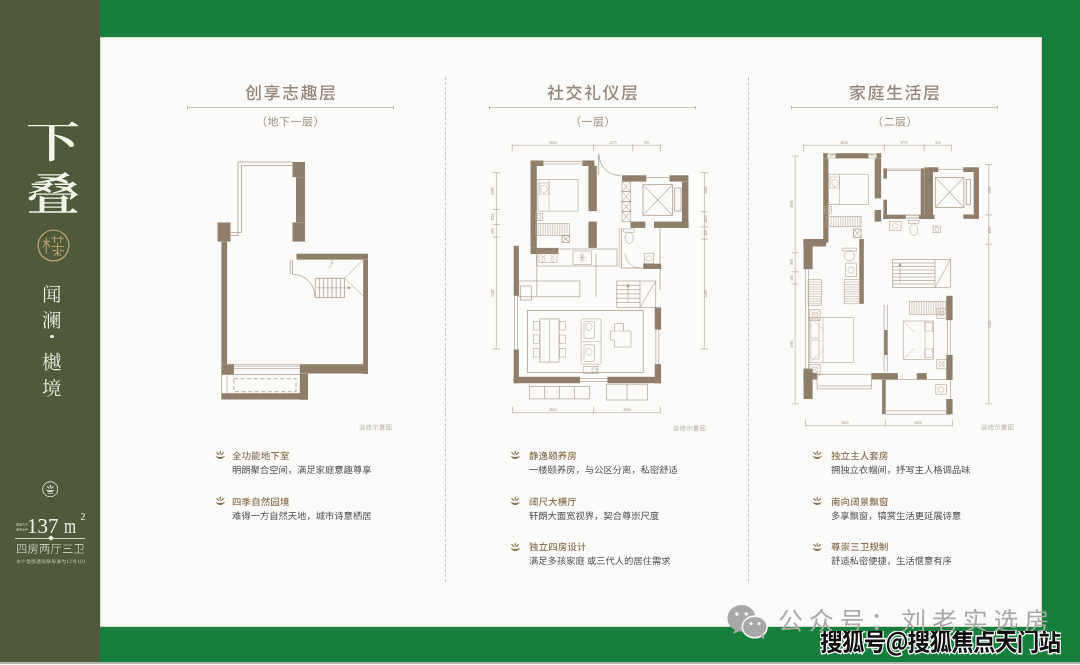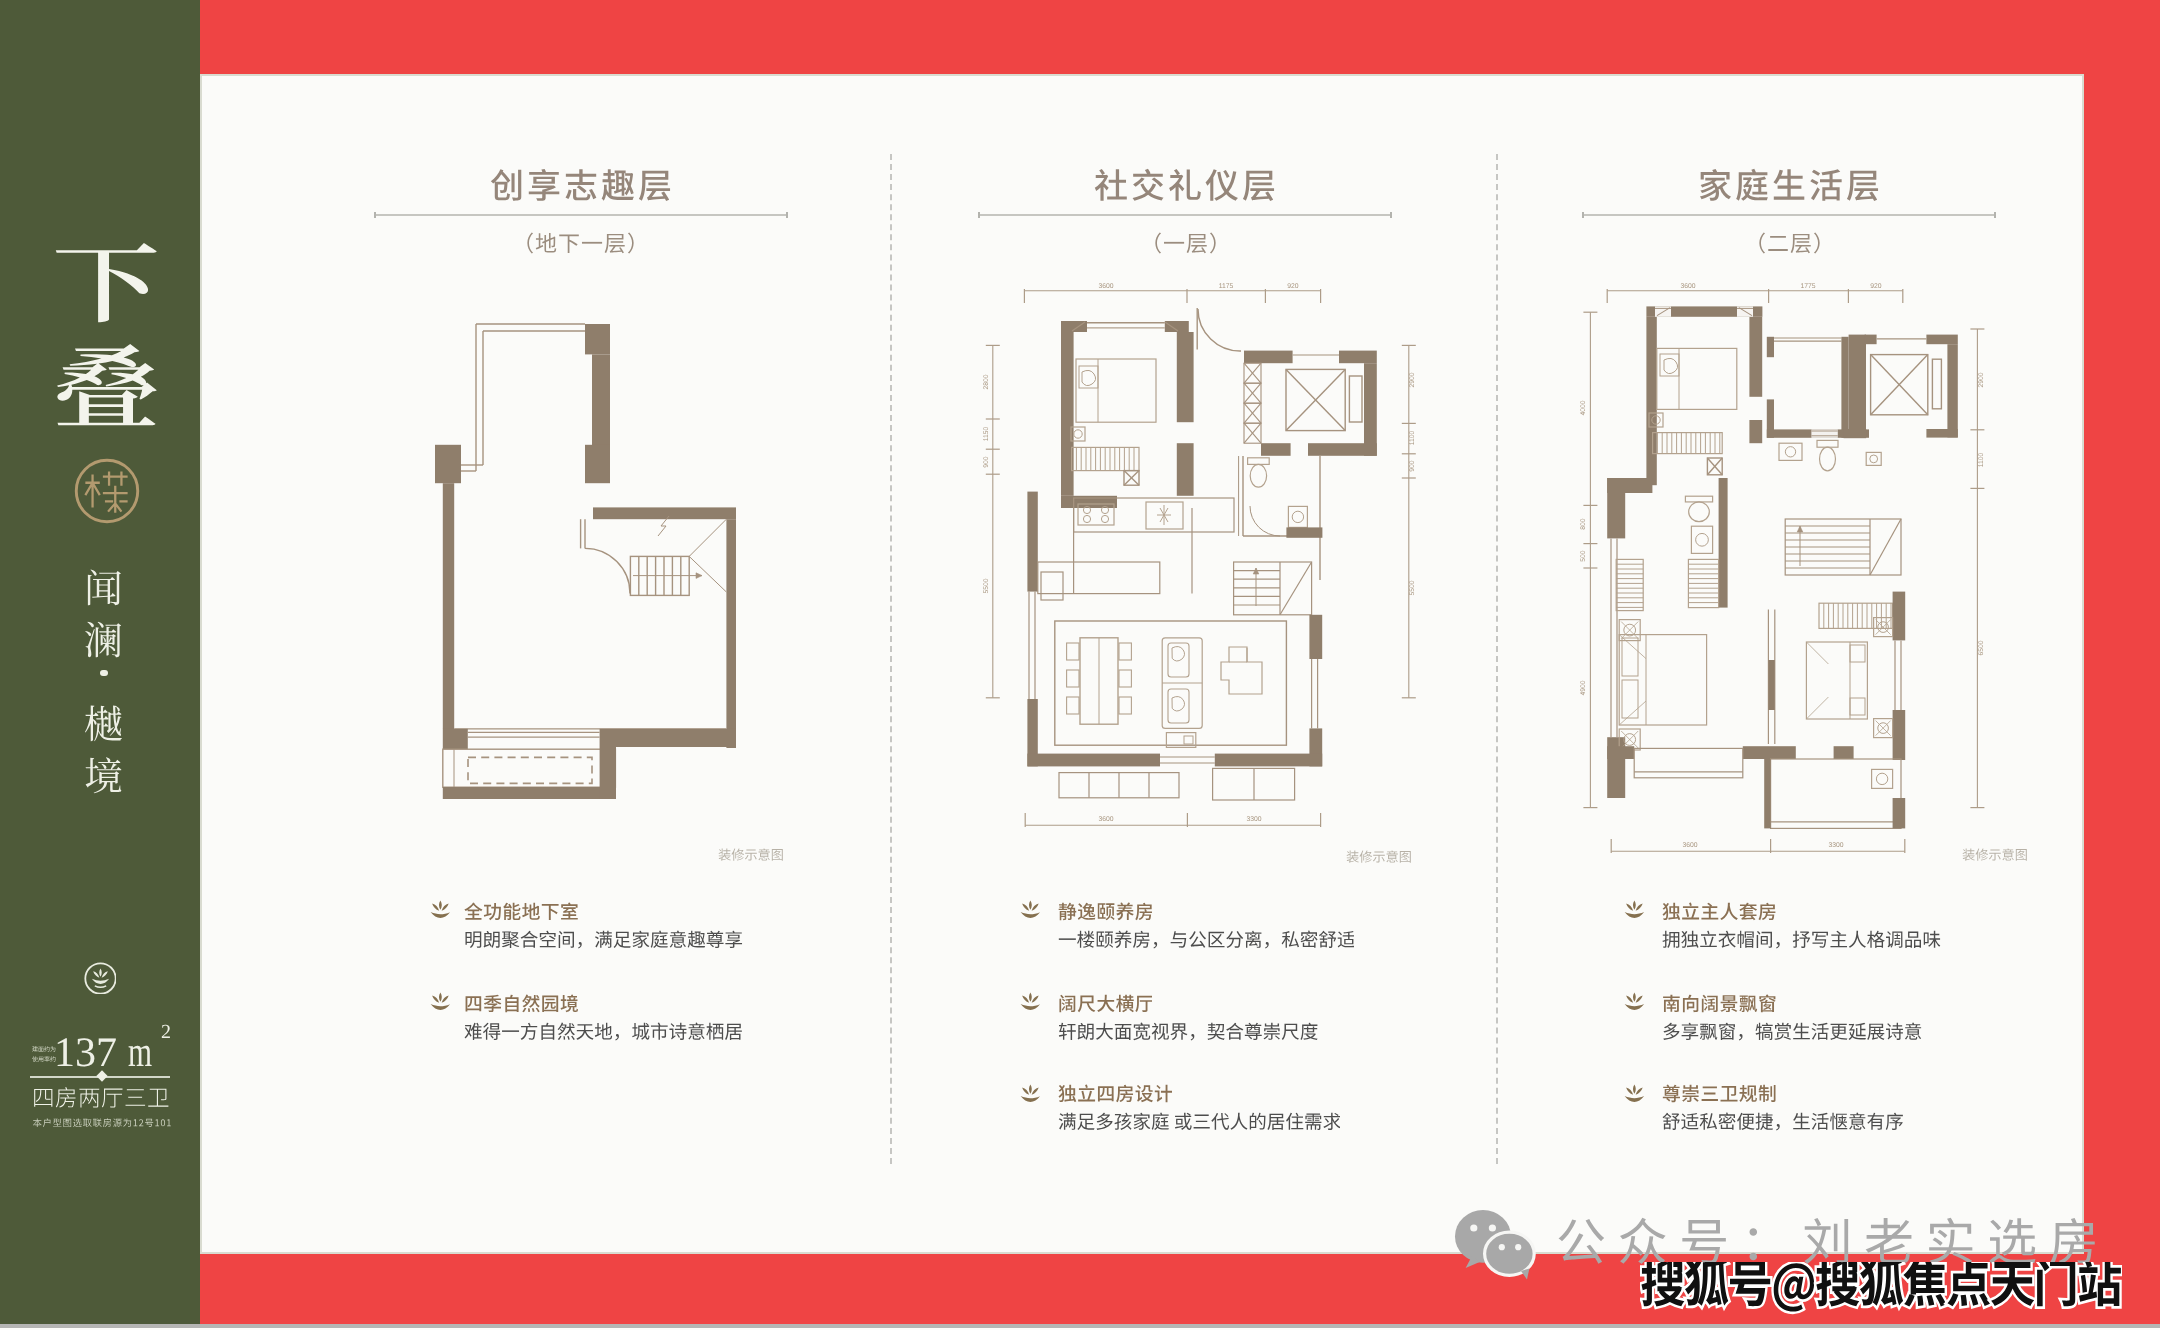--- a/index.html
+++ b/index.html
@@ -1,12 +1,12 @@
 <!DOCTYPE html>
-<html><head><meta charset="utf-8"><title>p</title><style>html,body{margin:0;padding:0;background:#f6f6f4;font-family:"Liberation Sans",sans-serif}#pg{position:relative;width:1080px;height:665px;overflow:hidden;background:#ef4444}svg{display:block}</style></head><body>
+<html><head><meta charset="utf-8"><title>p</title><style>html,body{margin:0;padding:0;background:#f6f6f4;font-family:"Liberation Sans",sans-serif}#pg{position:relative;width:1080px;height:665px;overflow:hidden;background:#15803d}svg{display:block}</style></head><body>
 <div id="pg">
     <div style="position:absolute;left:100px;top:37px;width:940px;height:588px;border:1px solid #d9dbd0;background:#fbfbf9"></div>
     <div style="position:absolute;left:0;top:0;width:100px;height:662px;background:#4e5a39"></div>
     <svg style="position:absolute;left:25.5px;top:109.5px;" width="54.0" height="64.8" viewBox="0 -880 1000 1200">
       <g transform="scale(1,-0.8)" fill="#f3f4ec">
         <path transform="translate(0 0)" d="M851 833 786 750H35L43 721H427V-84H446C495 -84 528 -61 528 -53V510C629 443 752 340 809 251C933 196 965 437 528 532V721H941C957 721 967 726 970 737C925 776 851 833 851 833Z"></path>
       </g>
     </svg>
     <svg style="position:absolute;left:25.5px;top:162.9px;" width="54.0" height="64.8" viewBox="0 -880 1000 1200">
       <g transform="scale(1,-0.84)" fill="#f3f4ec">

